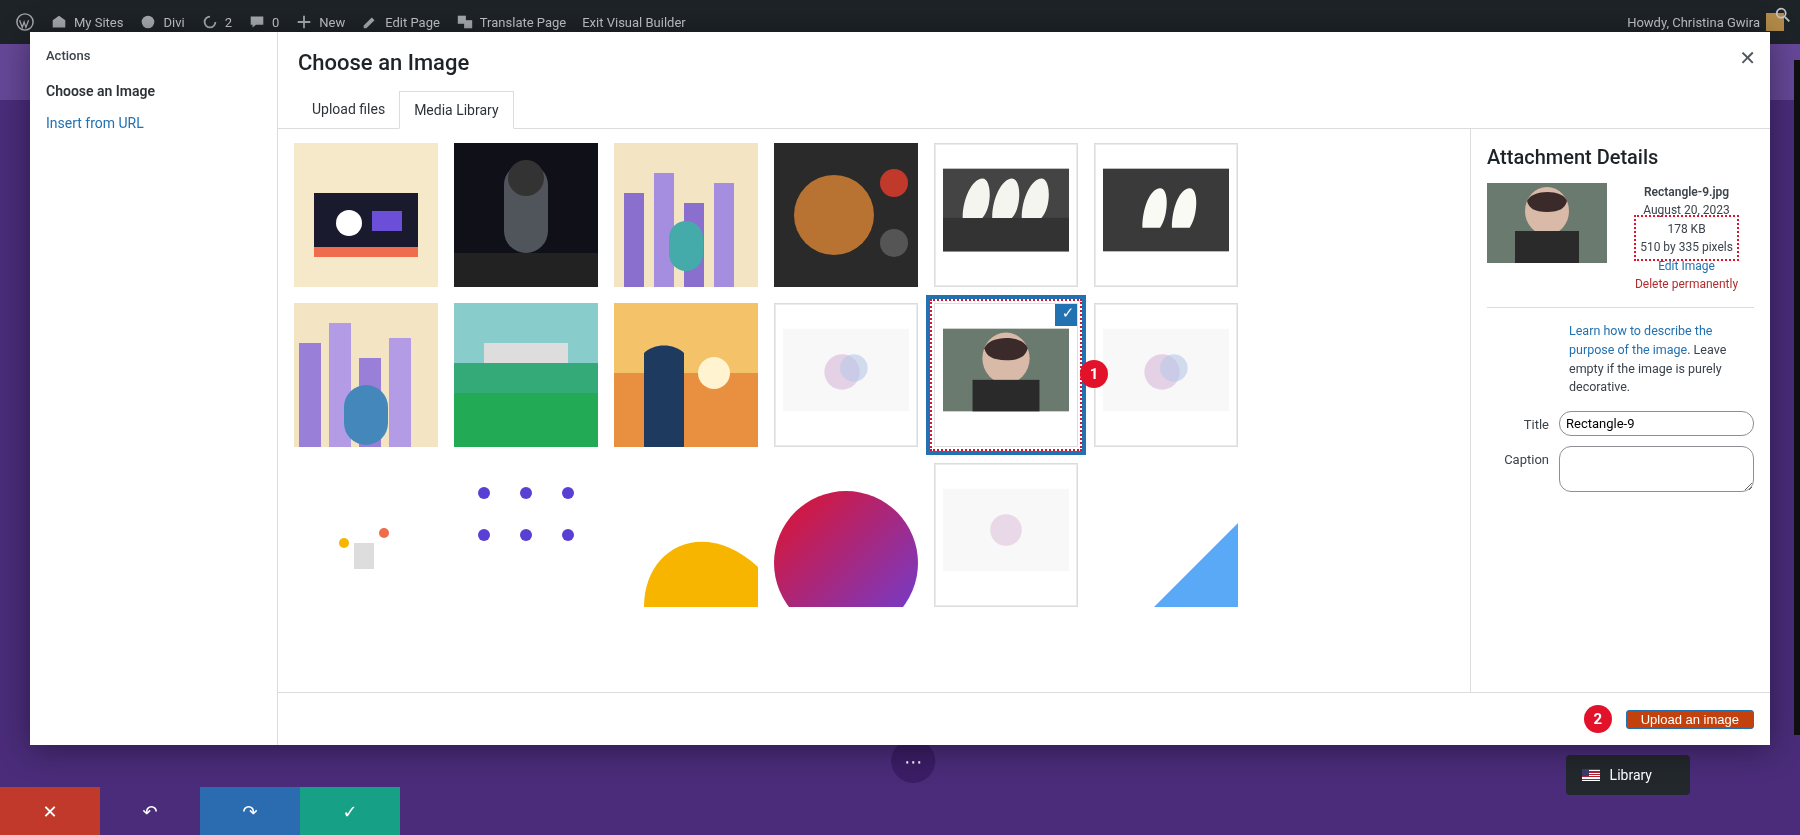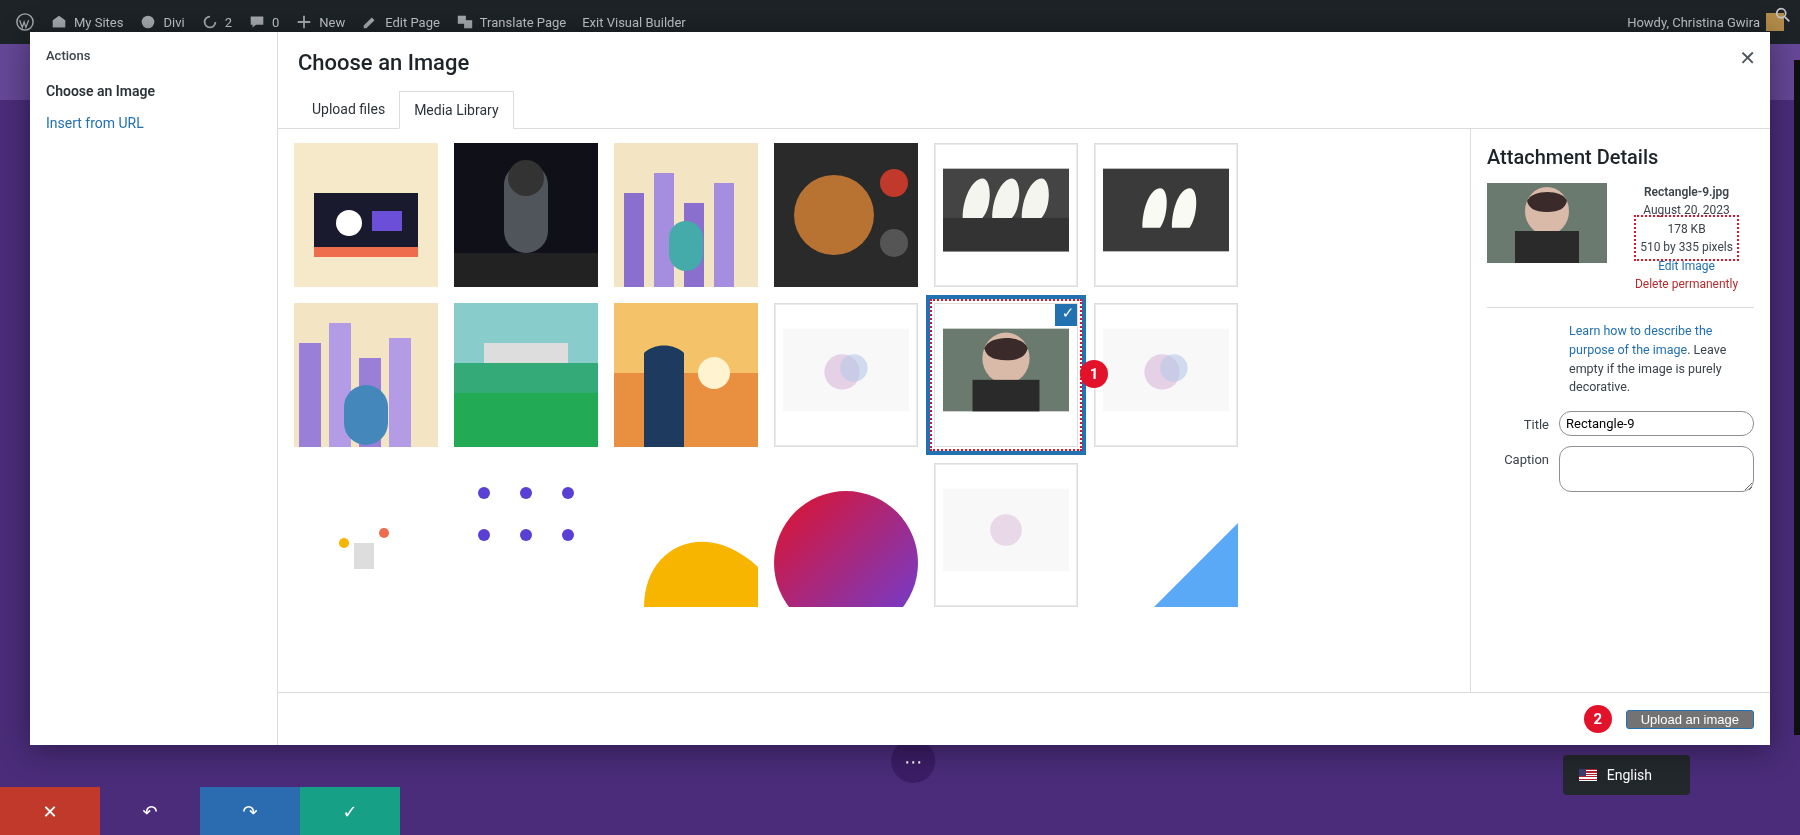--- a/index.html
+++ b/index.html
@@ -65,21 +65,21 @@
 .det-meta .boxed { display: inline-block; }
 .det-field { display: flex; margin-bottom: 10px; align-items: flex-start; }
 .det-field .flabel { width: 72px; text-align: right; padding-right: 10px; padding-top: 6px; font-size: 13px; }
 .det-field textarea, .det-field input { flex: 1; border: 1px solid #8c8f94; border-radius: 12px; padding: 4px 6px; font-size: 13px; font-family: inherit; }
 .det-field textarea { height: 46px; resize: vertical; }
 .det-help { margin-left: 82px; font-size: 12.5px; line-height: 1.5; margin-bottom: 14px; }
 .det-help .link { color: #2271b1; }
 
 
 .modal-footer { border-top: 1px solid #dcdcde; padding: 12px 16px; display: flex; justify-content: flex-end; align-items: center; gap: 14px; }
-.btn-primary { background: #737373; color: #fff; border: 1px solid #2271b1; border-radius: 3px; padding: 1px 14px; font-size: 13px; cursor: pointer; }
+.btn-primary { background: #c2410c; color: #fff; border: 1px solid #2271b1; border-radius: 3px; padding: 1px 14px; font-size: 13px; cursor: pointer; }
 
 
 .bottom-bar { position: absolute; bottom: 0; left: 0; display: flex; z-index: 2; }
 .bottom-bar .bb { width: 100px; height: 48px; display: flex; align-items: center; justify-content: center; color: #fff; font-size: 18px; cursor: pointer; }
 .bb.red { background: #c0392b; }
 .bb.purple { background: #4a2c7a; }
 .bb.blue { background: #2b6cb0; }
 .bb.green { background: #16a085; }
 
 .fab { position: absolute; bottom: 52px; left: 50%; transform: translateX(-20%); width: 44px; height: 44px; border-radius: 50%; background: #3b1d66; color: #fff; display: flex; align-items: center; justify-content: center; z-index: 2; font-size: 18px; }
@@ -383,16 +383,16 @@
   <div class="bb red">✕</div>
   <div class="bb purple">↶</div>
   <div class="bb blue">↷</div>
   <div class="bb green">✓</div>
 </div>
 
 <div class="fab">⋯</div>
 
 <div class="lang-switch">
   <span class="flag"></span>
-  <span>English</span>
+  <span>Library</span>
 </div>
 
 <div class="right-bar"></div>
 
 </body></html>

